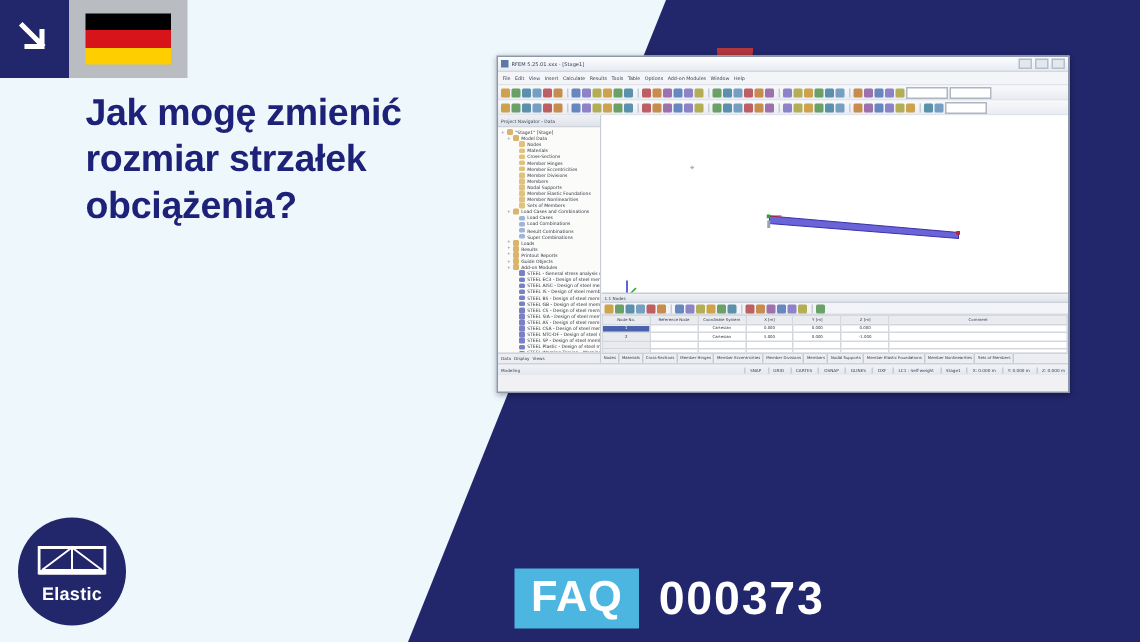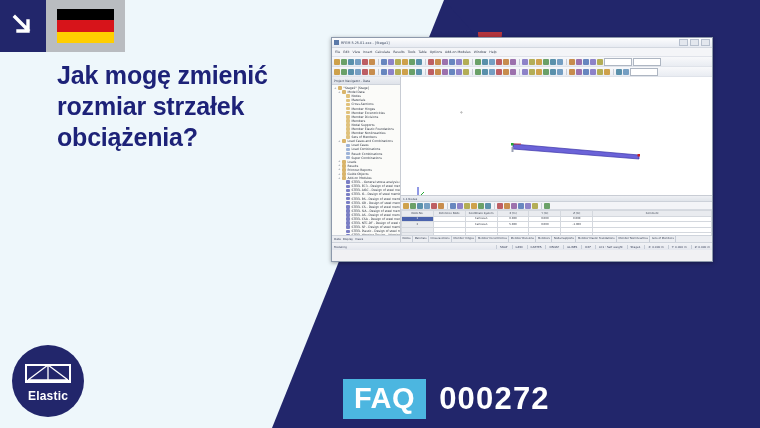--- a/index.html
+++ b/index.html
@@ -156,21 +156,21 @@
     <svg class="mark" viewBox="0 0 46 26">
       <rect x="1" y="4" width="44" height="17" fill="none" stroke="#ffffff" stroke-width="2"></rect>
       <path d="M23 4 L3 19 M23 4 L43 19 M23 4 L23 20 M3 19 L43 19" stroke="#ffffff" stroke-width="1.3" fill="none"></path>
       <rect x="1" y="19" width="44" height="3" fill="#ffffff"></rect>
     </svg>
     <div class="word">Elastic</div>
   </div>
 
   <div class="faq-row">
     <div class="faq-badge">FAQ</div>
-    <div class="faq-num">000272</div>
+    <div class="faq-num">000373</div>
   </div>
 
   <div class="appwin">
 
     <div class="titlebar">
       <span class="tb-ico"></span>
       <span class="tb-txt">RFEM 5.25.01.xxx - [Stage1]</span>
       <span class="tb-btns">
         <i></i>
         <i></i>

